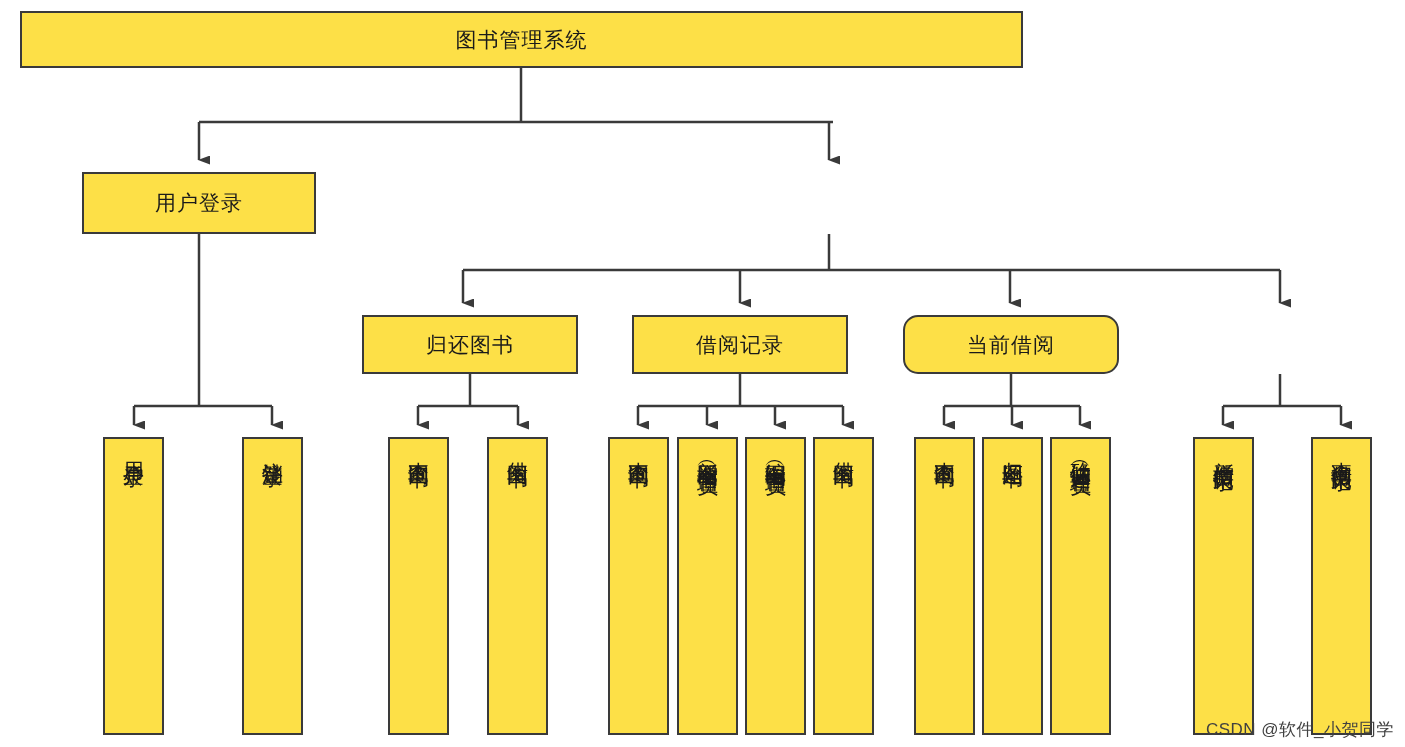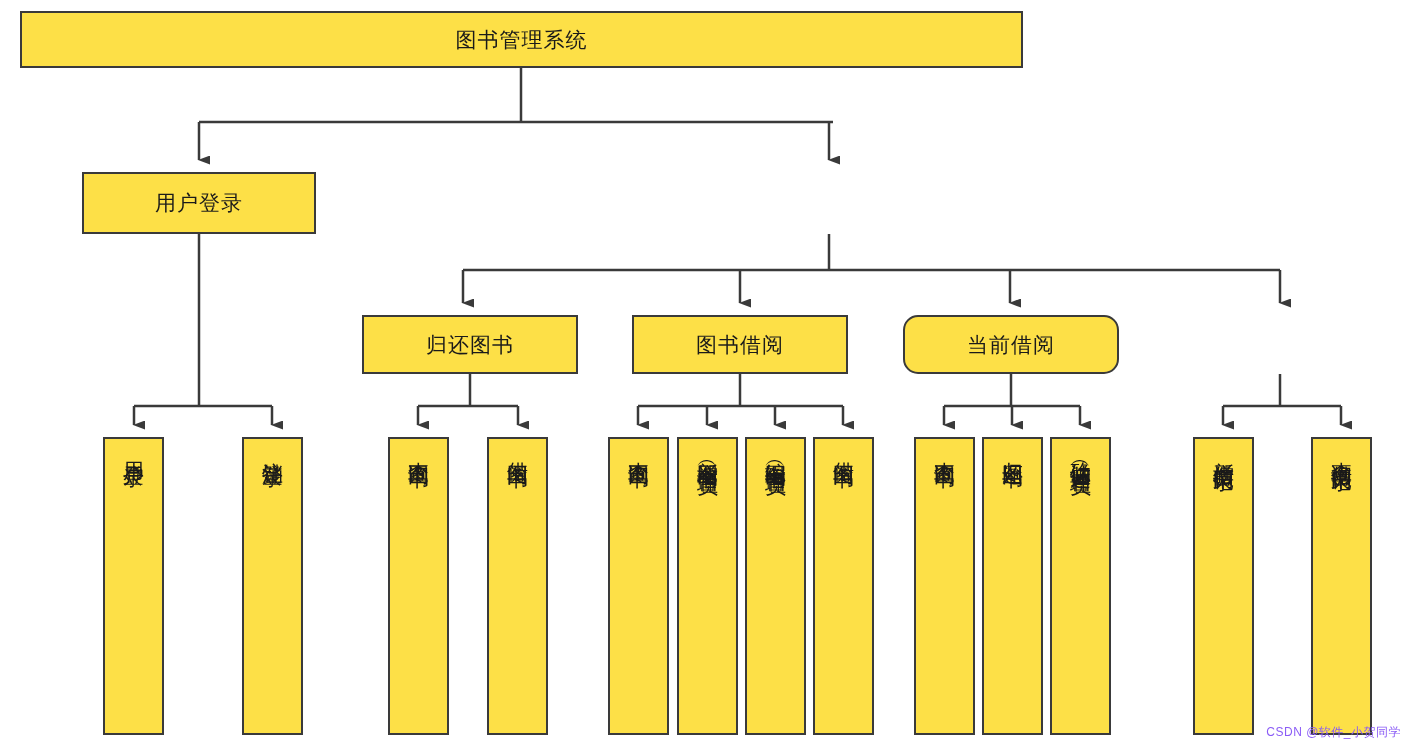--- a/index.html
+++ b/index.html
@@ -50,24 +50,24 @@
   svg#edges {
     position: absolute;
     left: 0;
     top: 0;
     width: 1405px;
     height: 747px;
     pointer-events: none;
   }
   .watermark {
     position: absolute;
-    right: 4px;
+    right: 11px;
     bottom: 6px;
-    font-size: 12px;
-    color: #8b5cf6;
+    font-size: 17px;
+    color: #404040;
     white-space: nowrap;
     letter-spacing: 0.5px;
   }
 </style>
 </head>
 <body>
 
 <div id="canvas">
 
   <svg id="edges" viewBox="0 0 1405 747">
@@ -126,21 +126,21 @@
   </div>
 
   <div class="node h" style="left:82px; top:172px; width:234px; height:62px;">
     <span>用户登录</span>
   </div>
 
   <div class="node h" style="left:362px; top:315px; width:216px; height:59px;">
     <span>归还图书</span>
   </div>
   <div class="node h" style="left:632px; top:315px; width:216px; height:59px;">
-    <span>图书借阅</span>
+    <span>借阅记录</span>
   </div>
   <div class="node h" style="left:903px; top:315px; width:216px; height:59px;border-radius:15px;">
     <span>当前借阅</span>
   </div>
 
   <div class="node v" style="left:103px; top:437px; width:61px; height:298px;">
     <span class="vtext">用户登录</span>
   </div>
   <div class="node v" style="left:242px; top:437px; width:61px; height:298px;">
     <span class="vtext">注销登录</span>

